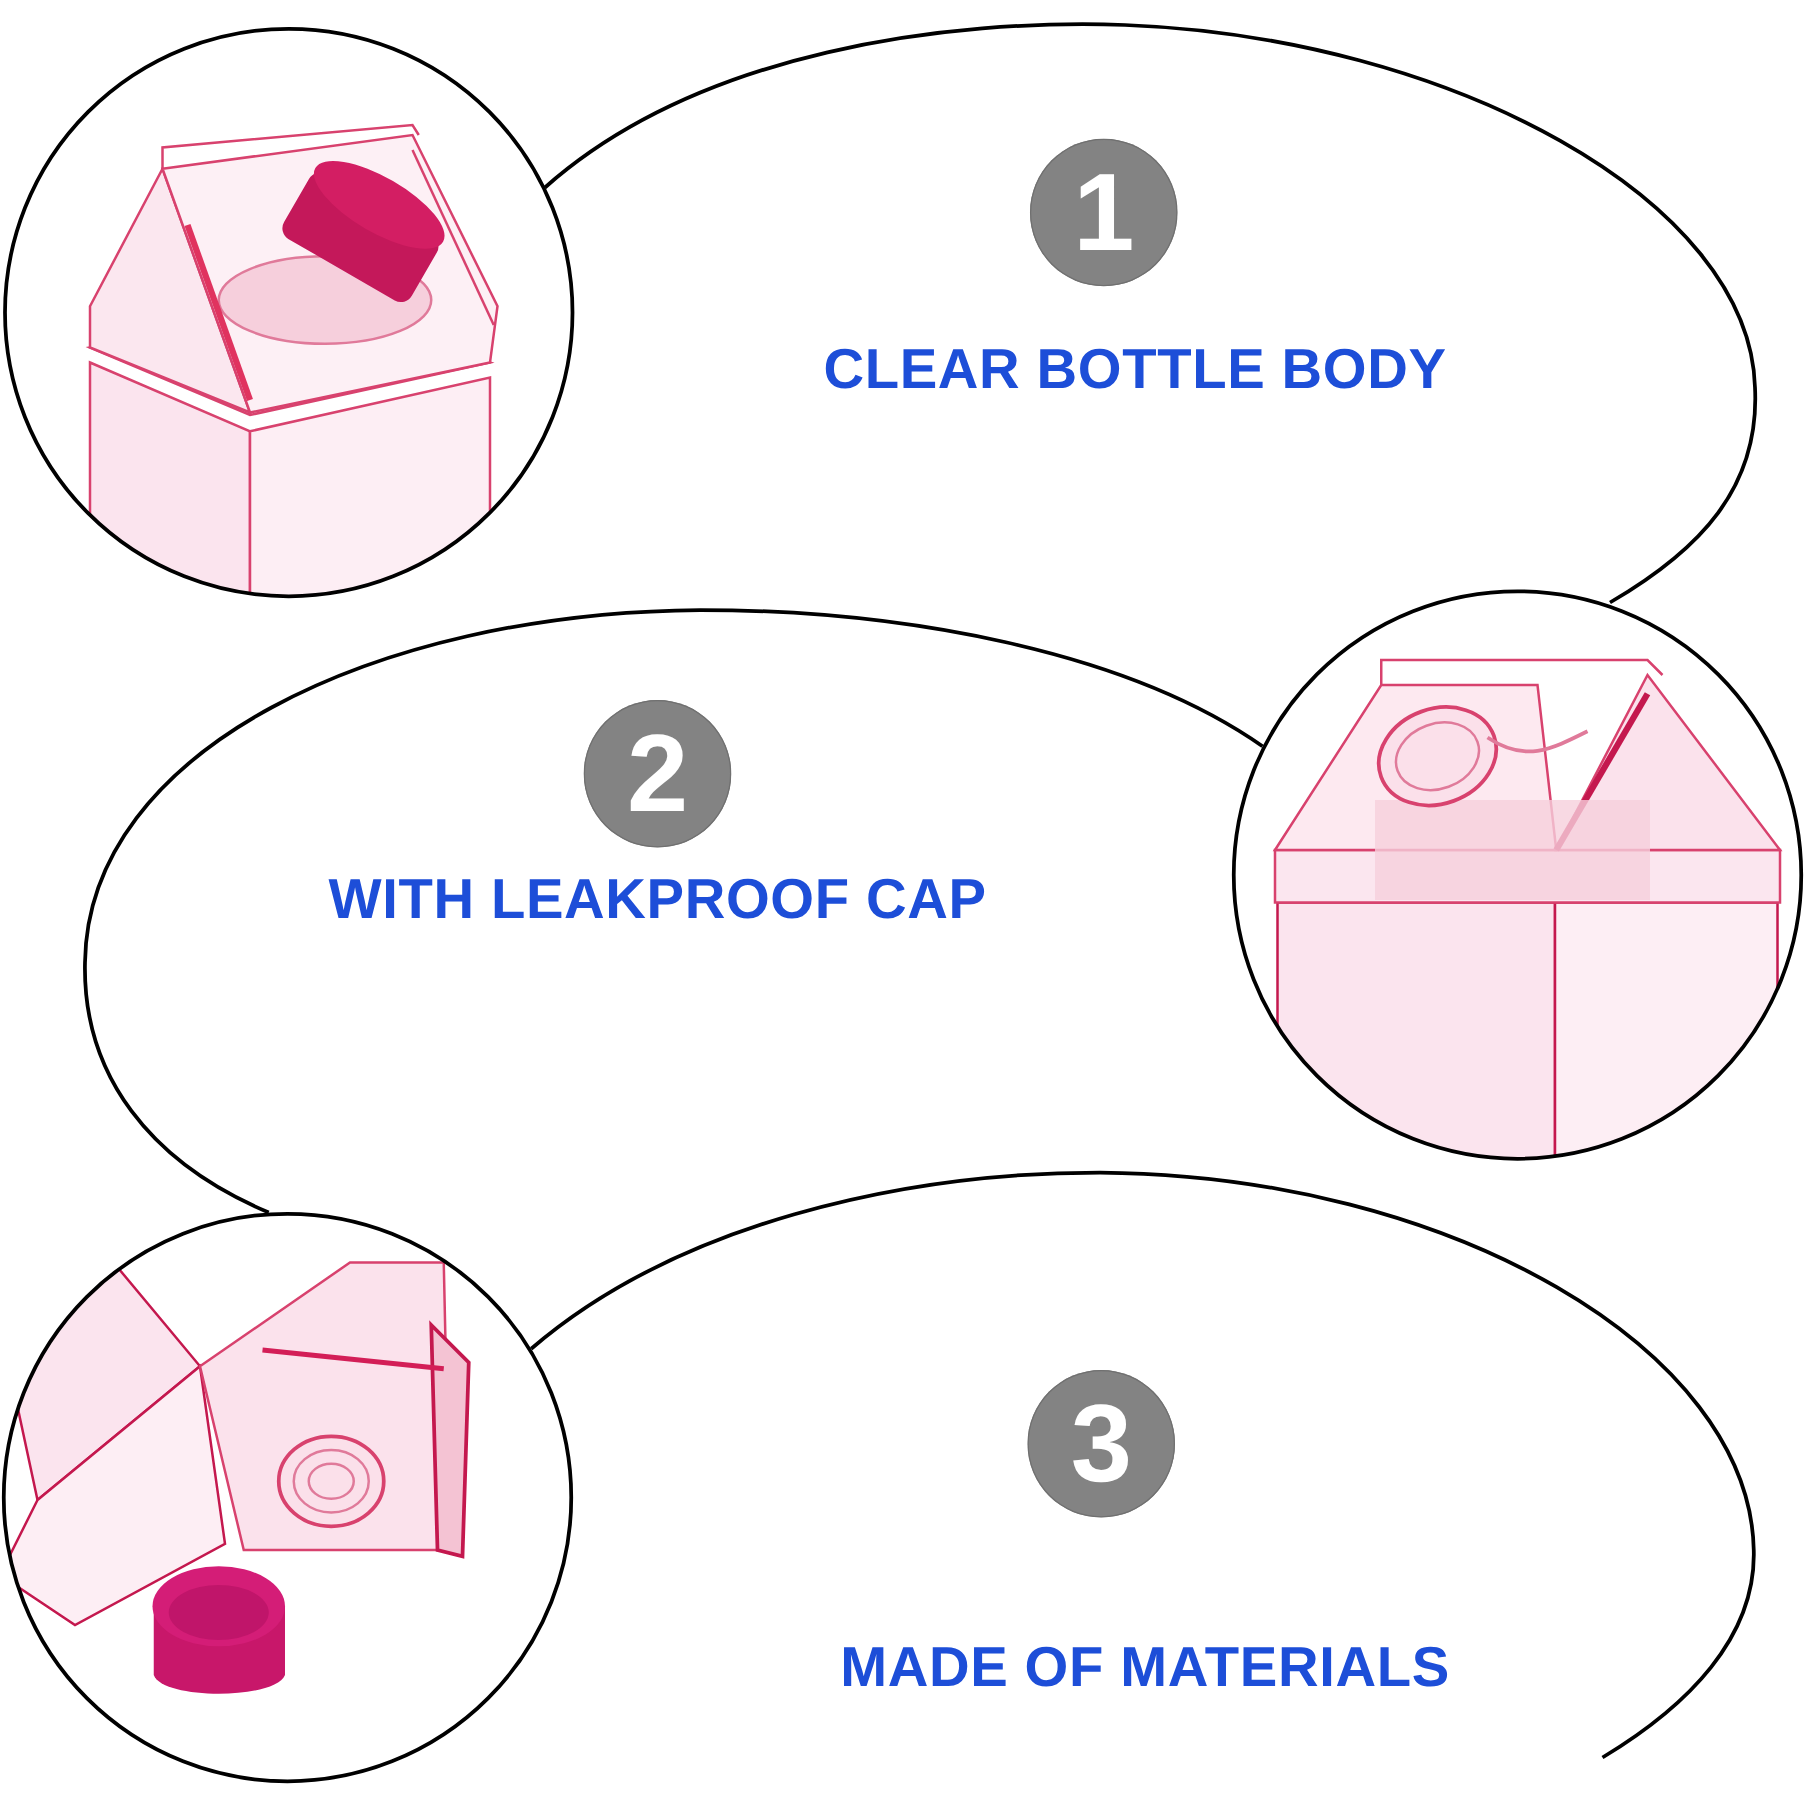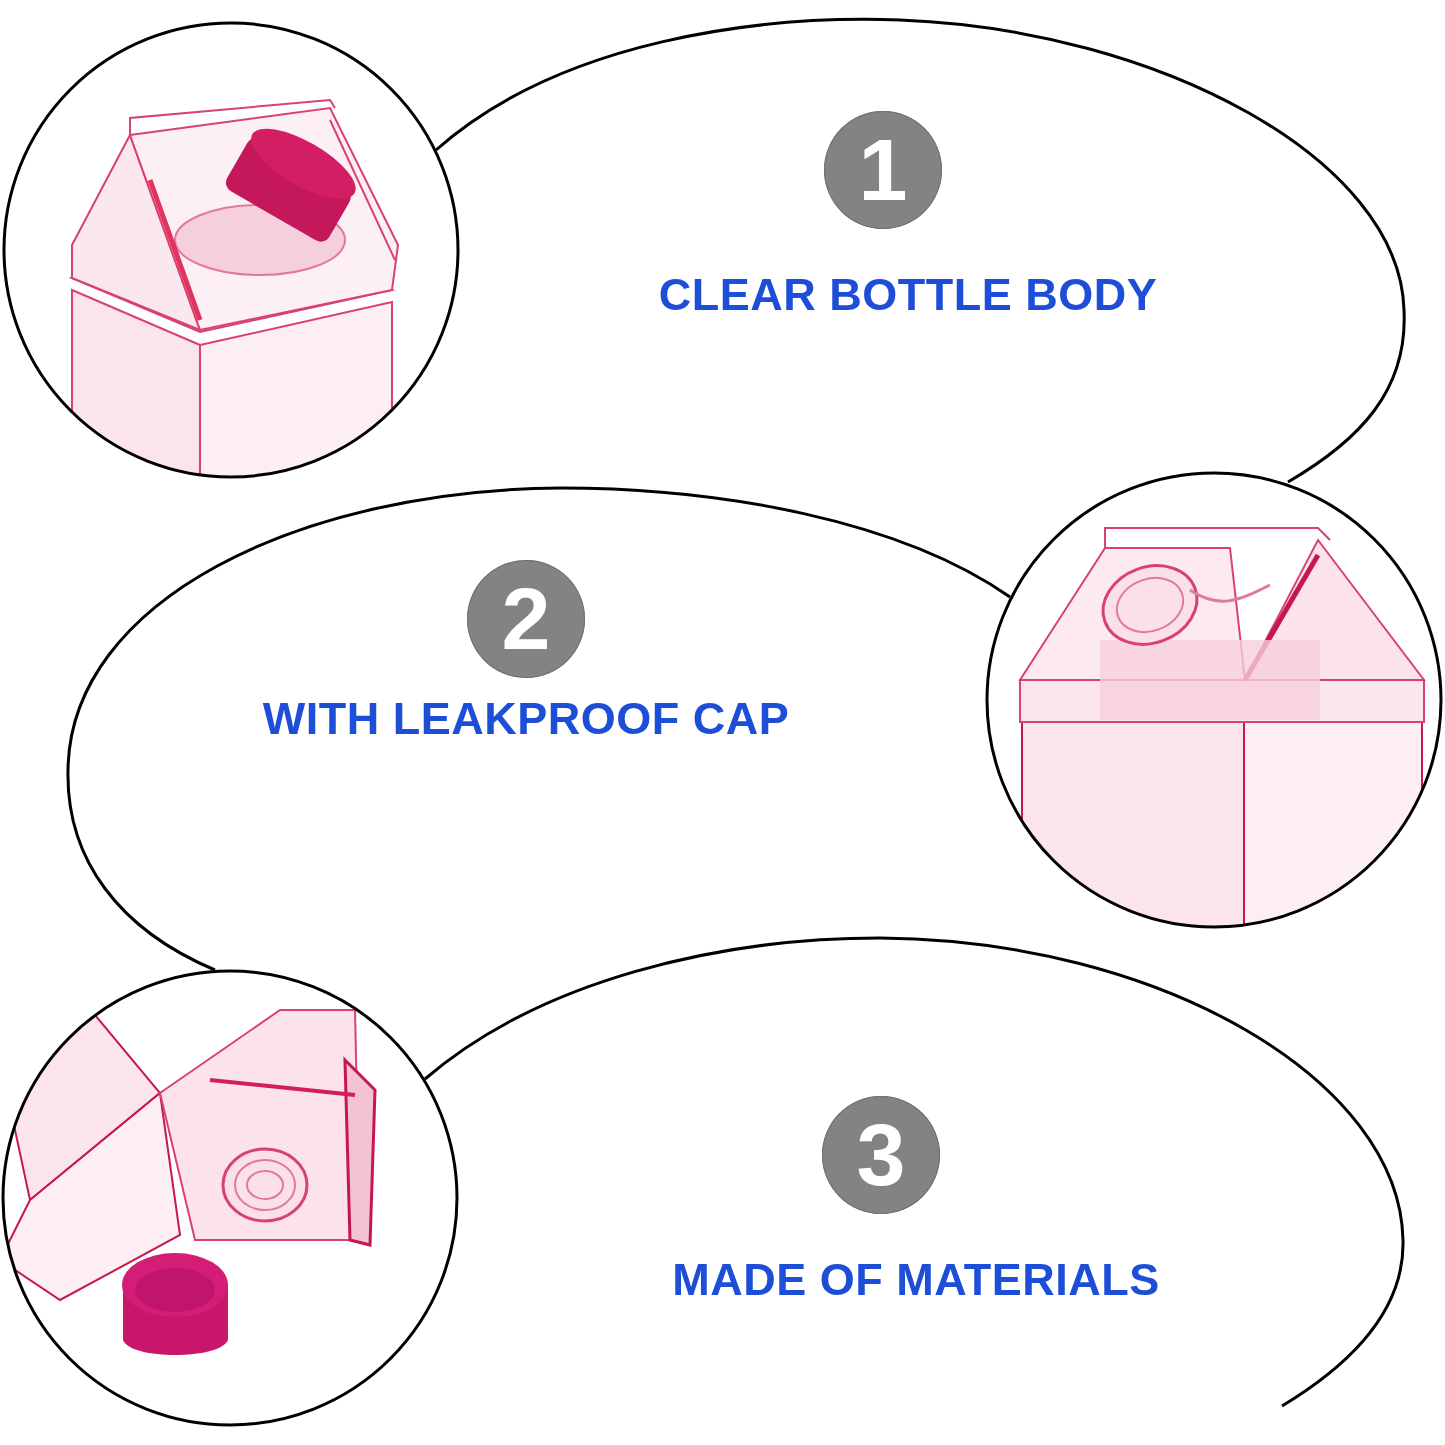--- a/index.html
+++ b/index.html
@@ -107,13 +107,13 @@
 <div class="feature-label" style="left:908px; top:272px;">CLEAR BOTTLE BODY</div>
 
 <div class="badge" style="left:526px; top:619px;">
   <span>2</span>
 </div>
 <div class="feature-label" style="left:526px; top:696px;">WITH LEAKPROOF CAP</div>
 
 <div class="badge" style="left:881px; top:1155px;">
   <span>3</span>
 </div>
-<div class="feature-label" style="left:916px; top:1257px;text-align:right;">MADE OF MATERIALS</div>
+<div class="feature-label" style="left:916px; top:1311px;text-align:right;">MADE OF MATERIALS</div>
 
 </body></html>

